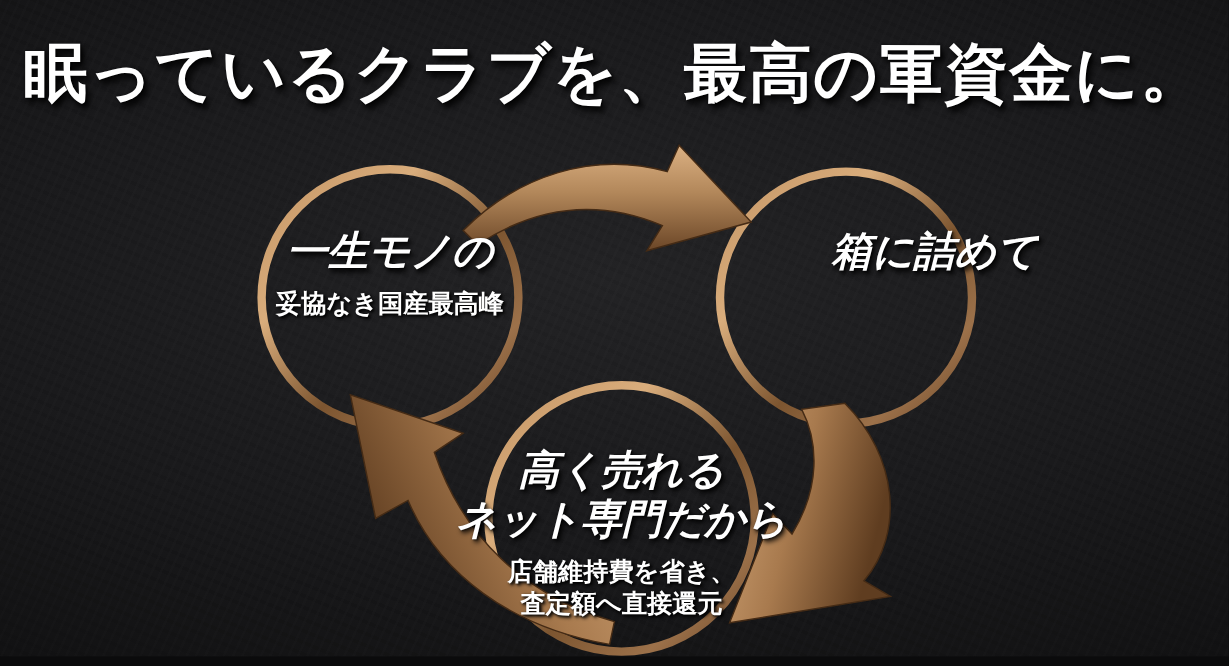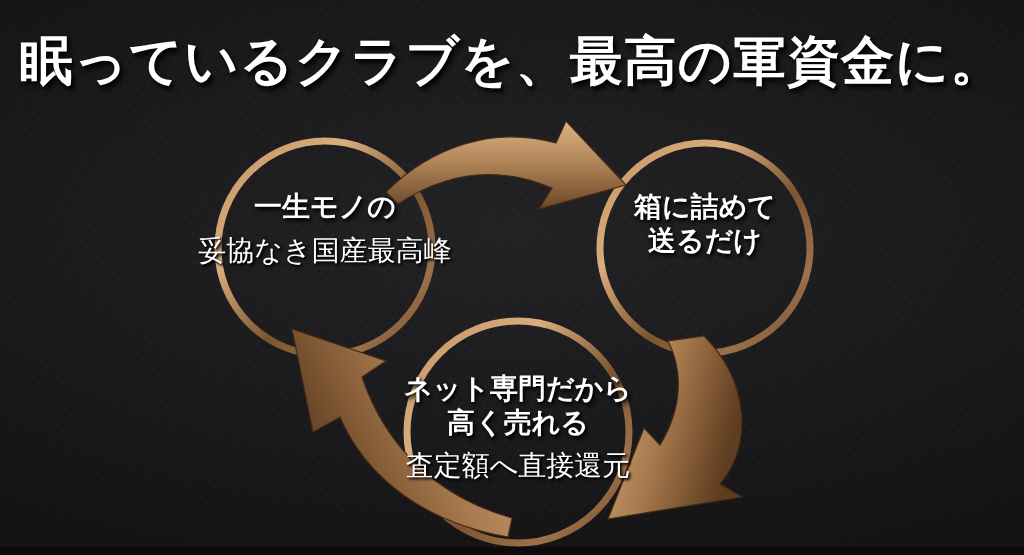--- a/index.html
+++ b/index.html
@@ -24,30 +24,31 @@
   .title{
     position:absolute;left:0;top:26px;width:1024px;margin:0;
     text-align:center;color:#ffffff;
     font-size:53px;font-weight:800;letter-spacing:1px;
     text-shadow:3px 4px 5px rgba(0,0,0,0.95), 1px 1px 2px rgba(0,0,0,0.9);
   }
   .step{
     position:absolute;width:320px;text-align:center;color:#ffffff;
   }
   .step .t{
-    font-size:28px;font-weight:800;line-height:1.2;
+    font-size:34px;font-weight:800;line-height:1.2;
     text-shadow:2px 3px 4px rgba(0,0,0,0.95), 1px 1px 2px rgba(0,0,0,0.85);
+    font-style:italic;
   }
   .step .s{
-    margin-top:9px;font-size:28px;font-weight:400;line-height:1.3;
+    margin-top:9px;font-size:21px;font-weight:700;line-height:1.3;
     text-shadow:2px 2px 3px rgba(0,0,0,0.95), 1px 1px 2px rgba(0,0,0,0.85);
   }
   .line{display:block;}
   .step-left{left:165px;top:190px;}
-  .step-right{left:545px;top:190px;}
+  .step-right{left:545px;top:190px;text-align:right;}
   .step-bottom{left:358px;top:372px;}
 </style>
 </head>
 <body>
 
 <div class="stage">
   <div class="texture"></div>
 
   <svg class="art" width="1024" height="555" viewBox="0 0 1024 555">
     <defs>
@@ -114,26 +115,26 @@
       <span class="line">一生モノの</span>
     </div>
     <div class="s">
       <span class="line">妥協なき国産最高峰</span>
     </div>
   </div>
 
   <div class="step step-right">
     <div class="t">
       <span class="line">箱に詰めて</span>
-      <span class="line">送るだけ</span>
     </div>
   </div>
 
   <div class="step step-bottom">
     <div class="t">
+      <span class="line">高く売れる</span>
       <span class="line">ネット専門だから</span>
-      <span class="line">高く売れる</span>
     </div>
     <div class="s">
+      <span class="line">店舗維持費を省き、</span>
       <span class="line">査定額へ直接還元</span>
     </div>
   </div>
 </div>
 
 </body></html>

